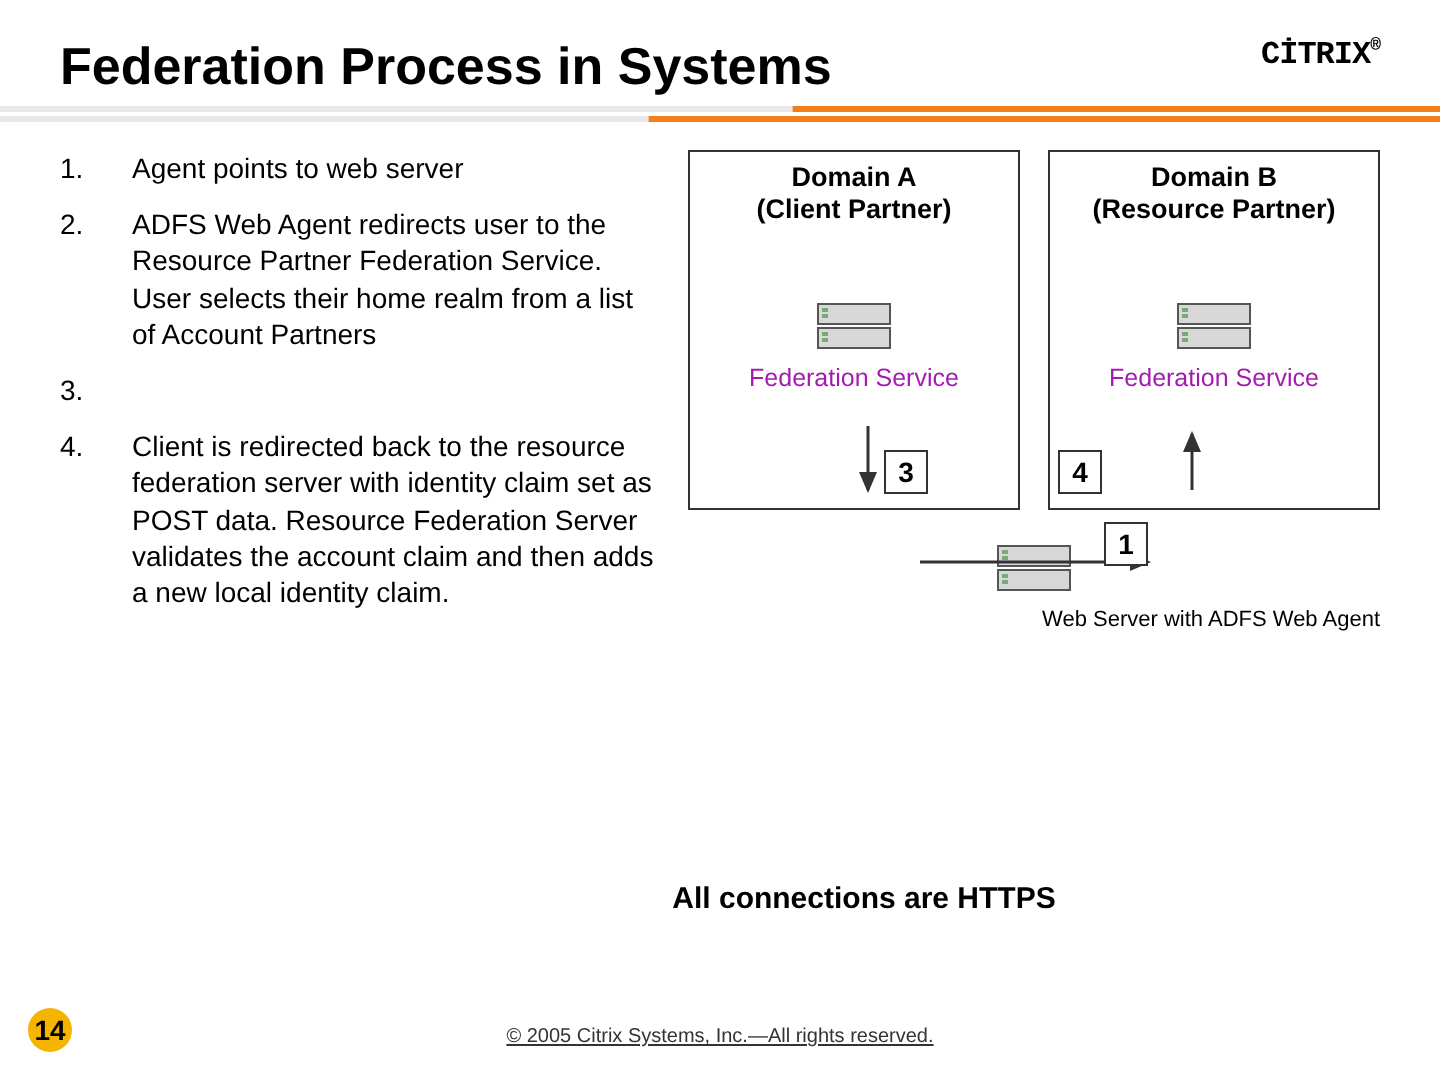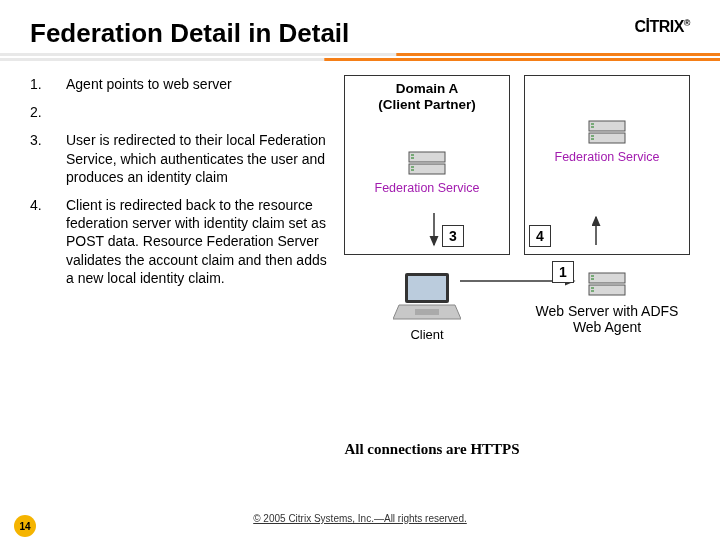--- a/index.html
+++ b/index.html
@@ -1,67 +1,67 @@
 <!DOCTYPE html>
 <html><head>
   <meta charset="utf-8">
   <style>
     * { box-sizing: border-box; margin: 0; padding: 0; }
     body { width: 720px; height: 540px; font-family: Arial, sans-serif; background: #fff; position: relative; }
     .header { padding: 18px 30px 4px; display: flex; justify-content: space-between; align-items: flex-start; }
     .title { font-size: 26px; font-weight: bold; color: #000; }
-    .logo { font-size: 16px; font-weight: bold; letter-spacing: -0.5px; color: #000; }
+    .logo { font-size: 16px; font-weight: bold; letter-spacing: -0.5px; color: #000; font-family: Liberation Mono, monospace; }
     .logo-reg { font-size: 9px; vertical-align: super; }
     .lines { height: 3px; background: linear-gradient(to right, #e8e8e8 0%, #e8e8e8 55%, #f57f17 55.1%, #f57f17 100%); margin: 0 0 2px 0; }
     .lines2 { height: 3px; background: linear-gradient(to right, #e8e8e8 0%, #e8e8e8 45%, #f57f17 45.1%, #f57f17 100%); margin-bottom: 14px; }
     .content { display: flex; padding: 0 30px; gap: 14px; }
     .steps { width: 300px; }
     .step-row { display: flex; gap: 18px; margin-bottom: 10px; font-size: 14px; line-height: 1.3; color: #000; }
     .step-num { width: 18px; flex-shrink: 0; }
     .diagram { flex: 1; position: relative; }
     .domains { display: flex; gap: 14px; }
     .domain-box { border: 1.5px solid #333; height: 180px; flex: 1; text-align: center; padding: 5px 4px; position: relative; }
     .domain-title { font-size: 13.5px; font-weight: bold; line-height: 1.15; margin-bottom: 12px; }
     .servers { margin-top: 38px; }
     .server-svg { width: 40px; height: 26px; }
     .service-label { font-size: 12.5px; color: #a21caf; margin-top: 2px; line-height: 1.1; }
     .lower { display: flex; gap: 14px; margin-top: 16px; align-items: flex-start; }
     .client-zone { flex: 1; text-align: center; position: relative; }
     .laptop-svg { width: 68px; height: 52px; }
     .client-label { font-size: 13px; margin-top: 0px; }
     .webserver-zone { flex: 1; text-align: center; }
-    .webserver-label { font-size: 14px; line-height: 1.15; margin-top: 2px; }
+    .webserver-label { font-size: 11px; line-height: 1.15; margin-top: 2px; text-align: right; }
     .num-box { position: absolute; border: 1px solid #333; background: #fff; width: 22px; height: 22px; font-size: 14px; font-weight: bold; display: flex; align-items: center; justify-content: center; }
-    .footnote { position: absolute; bottom: 82px; left: 60%; transform: translateX(-50%); font-size: 15px; font-weight: bold; width: 340px; text-align: center; font-family: Liberation Serif, serif; }
+    .footnote { position: absolute; bottom: 82px; left: 60%; transform: translateX(-50%); font-size: 15px; font-weight: bold; width: 340px; text-align: center; }
     .copyright { position: absolute; bottom: 16px; width: 100%; text-align: center; font-size: 10px; color: #333; text-decoration: underline; }
-    .page-badge { position: absolute; bottom: 3px; left: 14px; width: 22px; height: 22px; border-radius: 50%; background: #f5b400; color: #000; font-size: 10px; display: flex; align-items: center; justify-content: center; font-weight: bold; }
+    .page-badge { position: absolute; bottom: 14px; left: 14px; width: 22px; height: 22px; border-radius: 50%; background: #f5b400; color: #000; font-size: 14px; display: flex; align-items: center; justify-content: center; font-weight: bold; }
     .arrow { position: absolute; pointer-events: none; }
   </style>
 </head>
 <body>
 
 <div class="header">
-  <div class="title">Federation Detail in Detail</div>
+  <div class="title">Federation Process in Systems</div>
   <div class="logo"><span>CİTRIX</span><span class="logo-reg">®</span></div>
 </div>
 <div class="lines"></div>
 <div class="lines2"></div>
 
 <div class="content">
   <div class="steps">
     <div class="step-row">
         <span class="step-num">1.</span>
         <span>Agent points to web server</span>
       </div>
     <div class="step-row">
         <span class="step-num">2.</span>
+        <span>ADFS Web Agent redirects user to the Resource Partner Federation Service. User selects their home realm from a list of Account Partners</span>
       </div>
     <div class="step-row">
         <span class="step-num">3.</span>
-        <span>User is redirected to their local Federation Service, which authenticates the user and produces an identity claim</span>
       </div>
     <div class="step-row">
         <span class="step-num">4.</span>
         <span>Client is redirected back to the resource federation server with identity claim set as POST data. Resource Federation Server validates the account claim and then adds a new local identity claim.</span>
       </div>
   </div>
 
   <div class="diagram">
     <div class="domains">
       <div class="domain-box">
@@ -72,20 +72,21 @@
               <rect x="4" y="4" width="3" height="2" fill="#7a7"></rect>
               <rect x="4" y="7" width="3" height="2" fill="#7a7"></rect>
               <rect x="2" y="14" width="36" height="10" fill="#d8d8d8" stroke="#555"></rect>
               <rect x="4" y="16" width="3" height="2" fill="#7a7"></rect>
               <rect x="4" y="19" width="3" height="2" fill="#7a7"></rect>
             </svg>
         </div>
         <div class="service-label"><span>Federation Service</span></div>
       </div>
       <div class="domain-box">
+        <div class="domain-title"><span>Domain B</span><br><span>(Resource Partner)</span></div>
         <div class="servers">
           <svg class="server-svg" viewBox="0 0 40 26">
               <rect x="2" y="2" width="36" height="10" fill="#d8d8d8" stroke="#555"></rect>
               <rect x="4" y="4" width="3" height="2" fill="#7a7"></rect>
               <rect x="4" y="7" width="3" height="2" fill="#7a7"></rect>
               <rect x="2" y="14" width="36" height="10" fill="#d8d8d8" stroke="#555"></rect>
               <rect x="4" y="16" width="3" height="2" fill="#7a7"></rect>
               <rect x="4" y="19" width="3" height="2" fill="#7a7"></rect>
             </svg>
         </div>
@@ -100,29 +101,20 @@
           </marker>
         </defs>
       <line x1="8" y1="8" x2="8" y2="40" stroke="#333" stroke-width="1.5" marker-end="url(#ah)"></line>
       <line x1="170" y1="40" x2="170" y2="12" stroke="#333" stroke-width="1.5" marker-end="url(#ah)"></line>
     </svg>
 
     <div class="num-box" style="left:98px; top:150px;">3</div>
     <div class="num-box" style="left:185px; top:150px;">4</div>
 
     <div class="lower">
-      <div class="client-zone">
-        <svg class="laptop-svg" viewBox="0 0 68 52">
-            <rect x="12" y="2" width="44" height="30" rx="2" fill="#333"></rect>
-            <rect x="15" y="5" width="38" height="24" fill="#bcd"></rect>
-            <path d="M6,34 L62,34 L68,48 L0,48 Z" fill="#c8c8c8" stroke="#888"></path>
-            <rect x="22" y="38" width="24" height="6" fill="#aaa"></rect>
-          </svg>
-        <div class="client-label">Client</div>
-      </div>
       <div class="webserver-zone">
         <svg class="server-svg" viewBox="0 0 40 26">
             <rect x="2" y="2" width="36" height="10" fill="#d8d8d8" stroke="#555"></rect>
             <rect x="4" y="4" width="3" height="2" fill="#7a7"></rect>
             <rect x="4" y="7" width="3" height="2" fill="#7a7"></rect>
             <rect x="2" y="14" width="36" height="10" fill="#d8d8d8" stroke="#555"></rect>
             <rect x="4" y="16" width="3" height="2" fill="#7a7"></rect>
             <rect x="4" y="19" width="3" height="2" fill="#7a7"></rect>
           </svg>
         <div class="webserver-label">Web Server with ADFS Web Agent</div>

